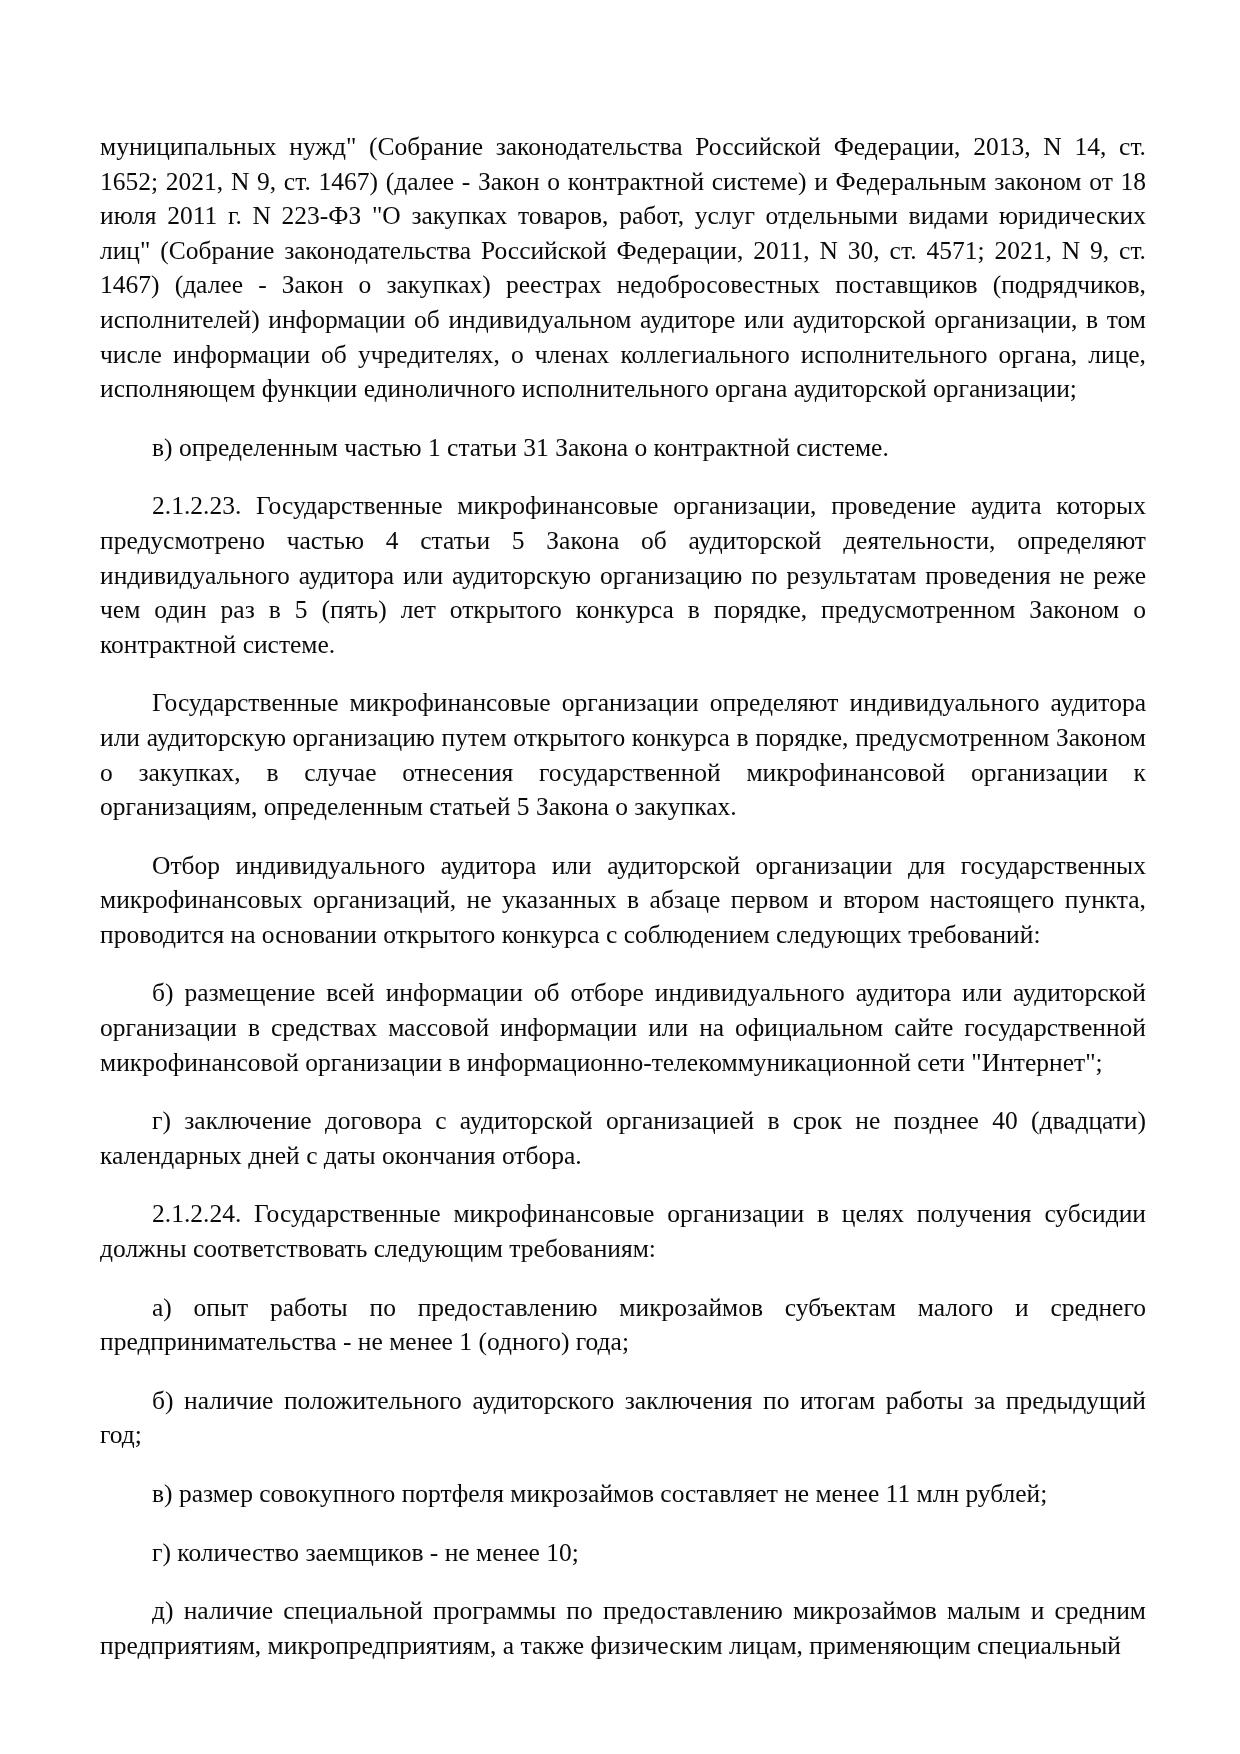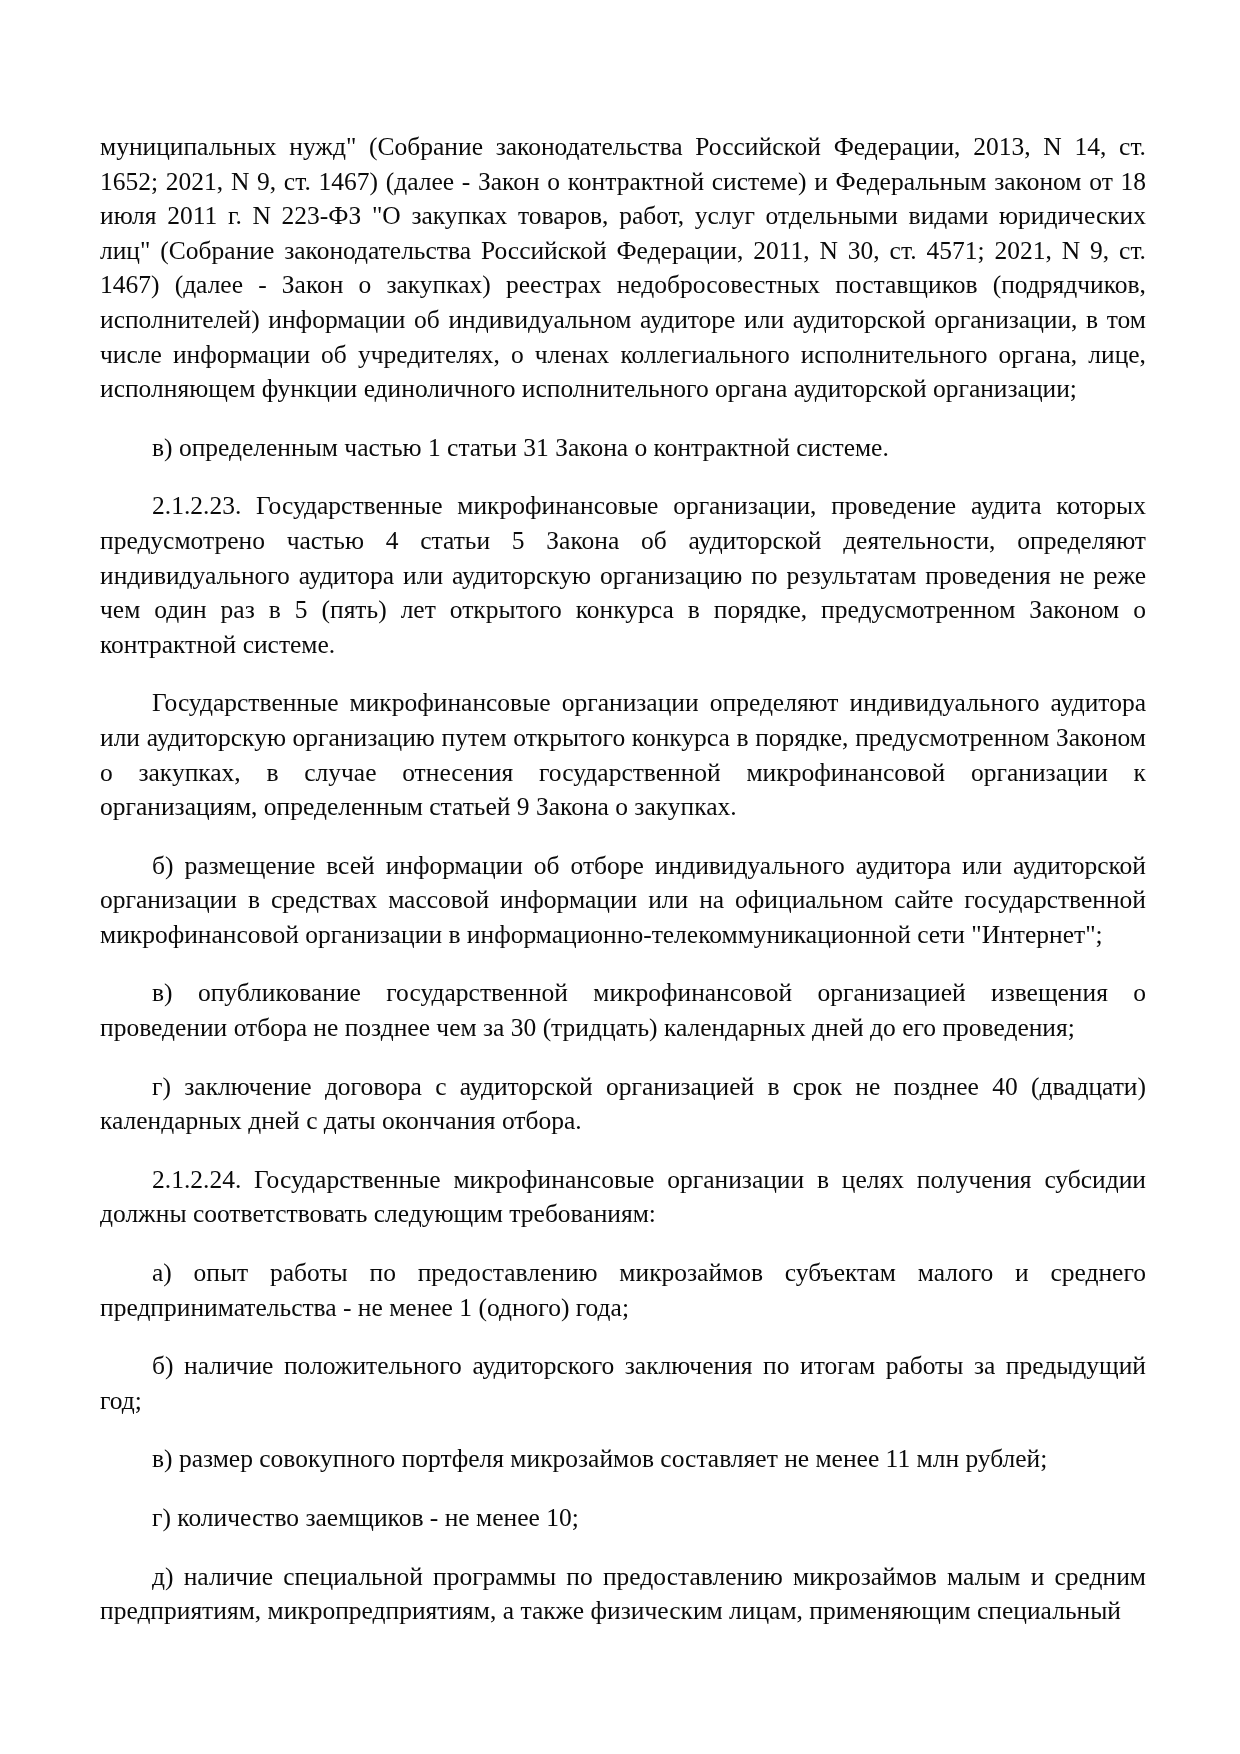--- a/index.html
+++ b/index.html
@@ -54,27 +54,27 @@
 
 <div class="page">
   <div class="text-block">
 
     <p class="para cont">муниципальных нужд" (Собрание законодательства Российской Федерации, 2013, N 14, ст. 1652; 2021, N 9, ст. 1467) (далее - Закон о контрактной системе) и Федеральным законом от 18 июля 2011 г. N 223-ФЗ "О закупках товаров, работ, услуг отдельными видами юридических лиц" (Собрание законодательства Российской Федерации, 2011, N 30, ст. 4571; 2021, N 9, ст. 1467) (далее - Закон о закупках) реестрах недобросовестных поставщиков (подрядчиков, исполнителей) информации об индивидуальном аудиторе или аудиторской организации, в том числе информации об учредителях, о членах коллегиального исполнительного органа, лице, исполняющем функции единоличного исполнительного органа аудиторской организации;</p>
 
     <p class="para indent">в) определенным частью 1 статьи 31 Закона о контрактной системе.</p>
 
     <p class="para indent">2.1.2.23. Государственные микрофинансовые организации, проведение аудита которых предусмотрено частью 4 статьи 5 Закона об аудиторской деятельности, определяют индивидуального аудитора или аудиторскую организацию по результатам проведения не реже чем один раз в 5 (пять) лет открытого конкурса в порядке, предусмотренном Законом о контрактной системе.</p>
 
-    <p class="para indent">Государственные микрофинансовые организации определяют индивидуального аудитора или аудиторскую организацию путем открытого конкурса в порядке, предусмотренном Законом о закупках, в случае отнесения государственной микрофинансовой организации к организациям, определенным статьей 9 Закона о закупках.</p>
+    <p class="para indent">Государственные микрофинансовые организации определяют индивидуального аудитора или аудиторскую организацию путем открытого конкурса в порядке, предусмотренном Законом о закупках, в случае отнесения государственной микрофинансовой организации к организациям, определенным статьей 5 Закона о закупках.</p>
 
+    <p class="para indent">Отбор индивидуального аудитора или аудиторской организации для государственных микрофинансовых организаций, не указанных в абзаце первом и втором настоящего пункта, проводится на основании открытого конкурса с соблюдением следующих требований:</p>
 
 
     <p class="para indent">б) размещение всей информации об отборе индивидуального аудитора или аудиторской организации в средствах массовой информации или на официальном сайте государственной микрофинансовой организации в информационно-телекоммуникационной сети "Интернет";</p>
 
-    <p class="para indent">в) опубликование государственной микрофинансовой организацией извещения о проведении отбора не позднее чем за 30 (тридцать) календарных дней до его проведения;</p>
 
     <p class="para indent">г) заключение договора с аудиторской организацией в срок не позднее 40 (двадцати) календарных дней с даты окончания отбора.</p>
 
     <p class="para indent">2.1.2.24. Государственные микрофинансовые организации в целях получения субсидии должны соответствовать следующим требованиям:</p>
 
     <p class="para indent">а) опыт работы по предоставлению микрозаймов субъектам малого и среднего предпринимательства - не менее 1 (одного) года;</p>
 
     <p class="para indent">б) наличие положительного аудиторского заключения по итогам работы за предыдущий год;</p>
 
     <p class="para indent">в) размер совокупного портфеля микрозаймов составляет не менее 11 млн рублей;</p>

